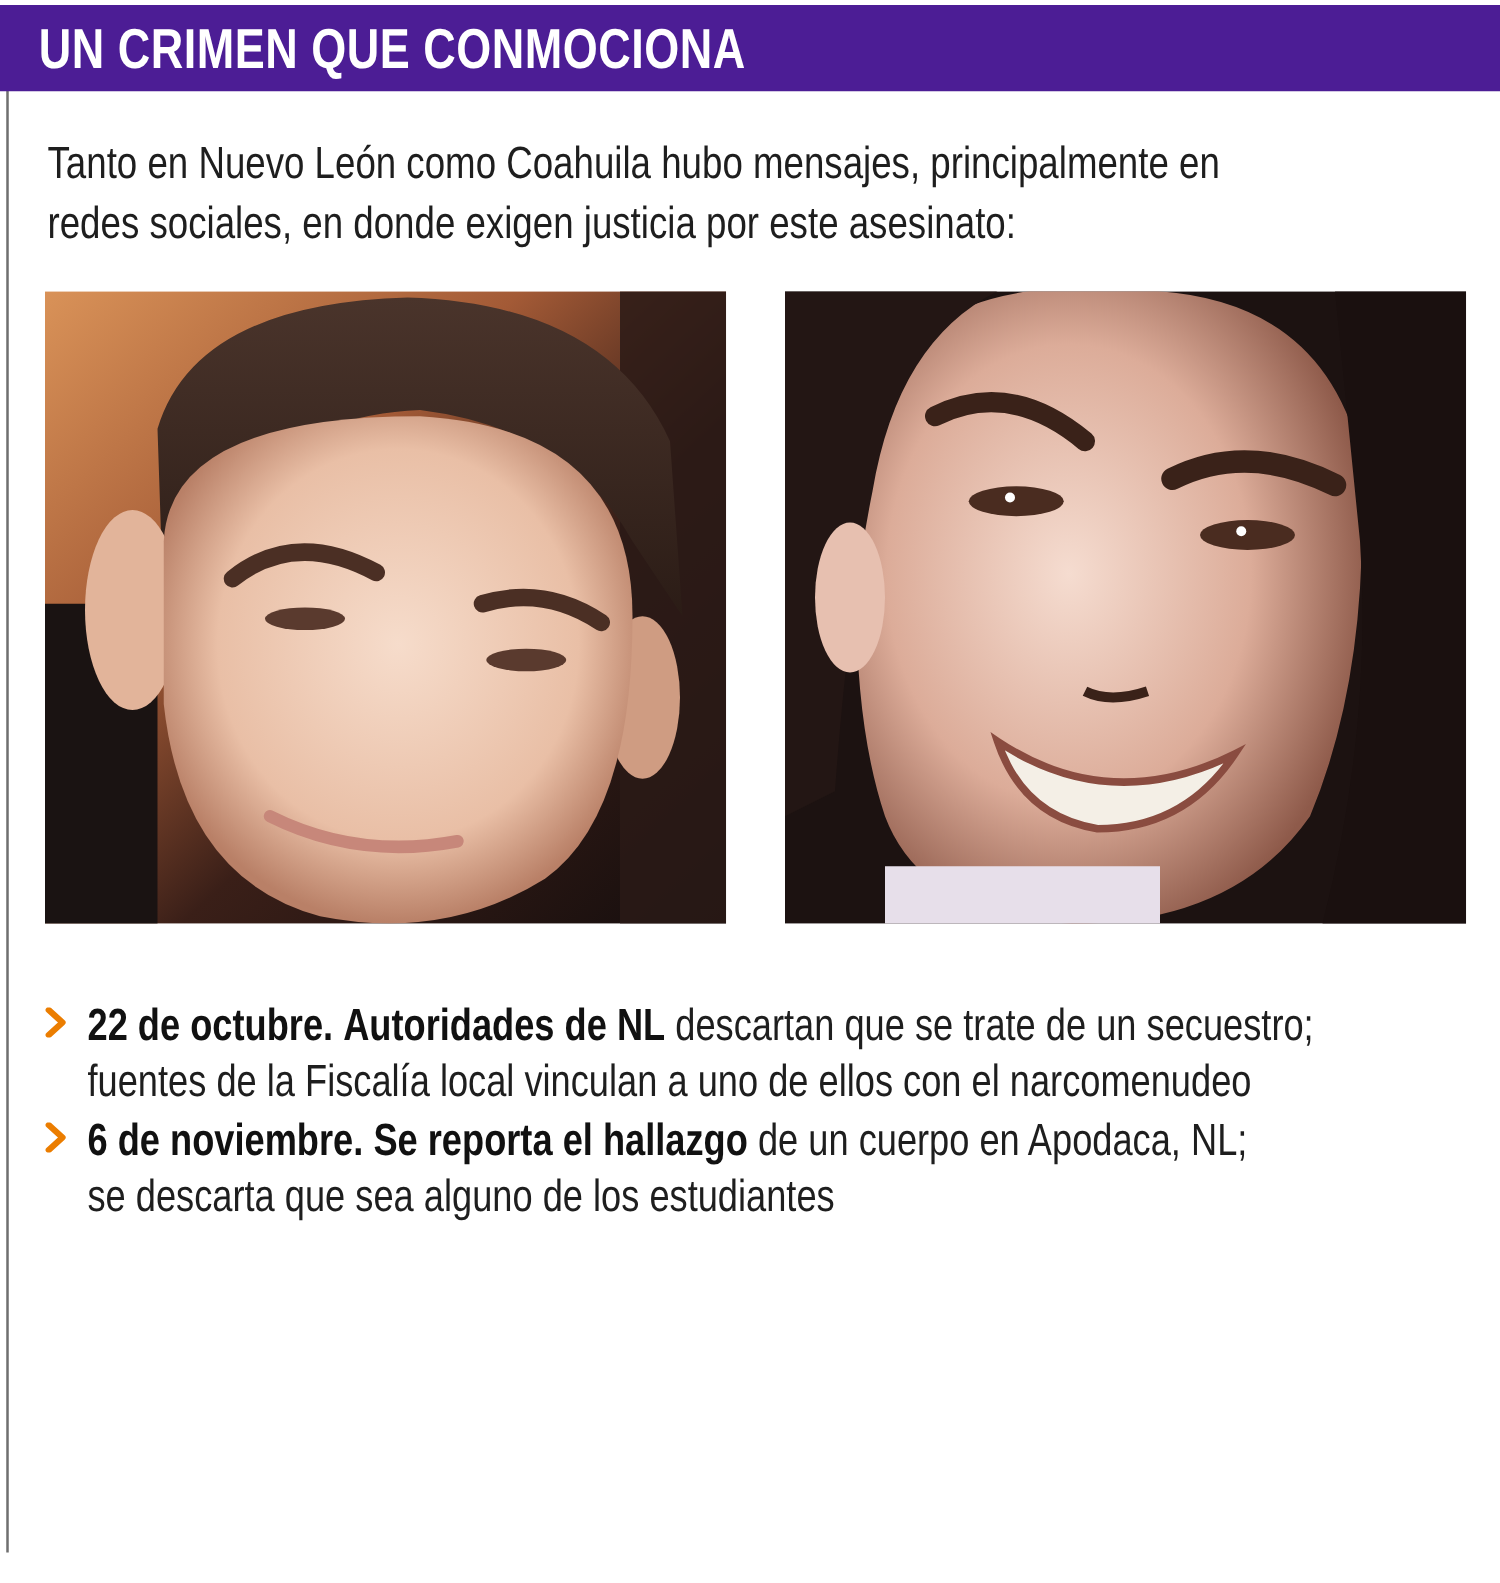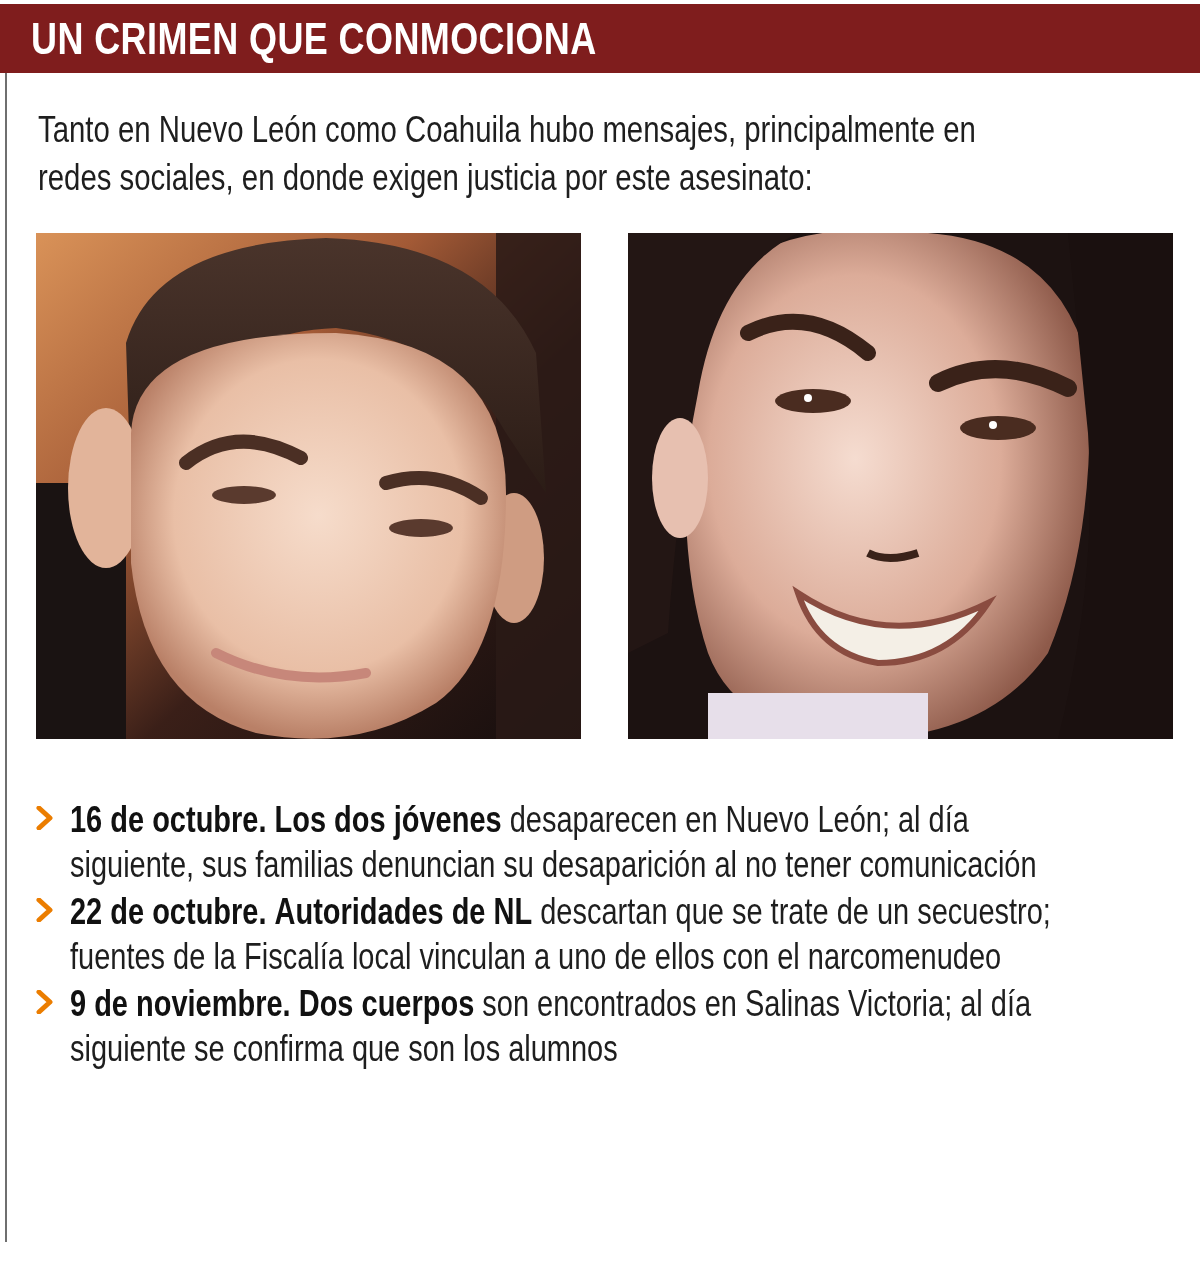--- a/index.html
+++ b/index.html
@@ -14,21 +14,21 @@
       overflow: hidden;
       font-family: "Liberation Sans", "DejaVu Sans", sans-serif;
       color: #1a1a1a;
     }
     .header-bar {
       position: absolute;
       left: 0;
       top: 4px;
       width: 1200px;
       height: 69px;
-      background: #7f1d1d;
+      background: #4c1d95;
     }
     .header-title {
       position: absolute;
       left: 31px;
       top: 6px;
       margin: 0;
       font-family: "Liberation Sans", sans-serif;
       font-weight: bold;
       font-size: 45px;
       line-height: 58px;
@@ -184,35 +184,26 @@
     <rect x="80" y="460" width="220" height="46" fill="#e7dfea"></rect>
   </svg>
 </div>
 
 <ul class="timeline">
   <li class="event">
     <svg class="chevron" viewBox="0 0 18 24">
       <path d="M3 2 L14 12 L3 22" stroke="#EB7D00" stroke-width="5" fill="none" stroke-linejoin="round" stroke-linecap="round"></path>
     </svg>
     <div class="event-text">
-      <span class="line"><span class="lead">16 de octubre.</span> <span class="lead">Los dos jóvenes</span> <span>desaparecen en Nuevo León; al día</span></span>
-      <span class="line">siguiente, sus familias denuncian su desaparición al no tener comunicación</span>
-    </div>
-  </li>
-  <li class="event">
-    <svg class="chevron" viewBox="0 0 18 24">
-      <path d="M3 2 L14 12 L3 22" stroke="#EB7D00" stroke-width="5" fill="none" stroke-linejoin="round" stroke-linecap="round"></path>
-    </svg>
-    <div class="event-text">
       <span class="line"><span class="lead">22 de octubre.</span> <span class="lead">Autoridades de NL</span> <span>descartan que se trate de un secuestro;</span></span>
       <span class="line">fuentes de la Fiscalía local vinculan a uno de ellos con el narcomenudeo</span>
     </div>
   </li>
   <li class="event">
     <svg class="chevron" viewBox="0 0 18 24">
       <path d="M3 2 L14 12 L3 22" stroke="#EB7D00" stroke-width="5" fill="none" stroke-linejoin="round" stroke-linecap="round"></path>
     </svg>
     <div class="event-text">
-      <span class="line"><span class="lead">9 de noviembre.</span> <span class="lead">Dos cuerpos</span> <span>son encontrados en Salinas Victoria; al día</span></span>
-      <span class="line">siguiente se confirma que son los alumnos</span>
+      <span class="line"><span class="lead">6 de noviembre.</span> <span class="lead">Se reporta el hallazgo</span> <span>de un cuerpo en Apodaca, NL;</span></span>
+      <span class="line">se descarta que sea alguno de los estudiantes</span>
     </div>
   </li>
 </ul>
 
 </body></html>

